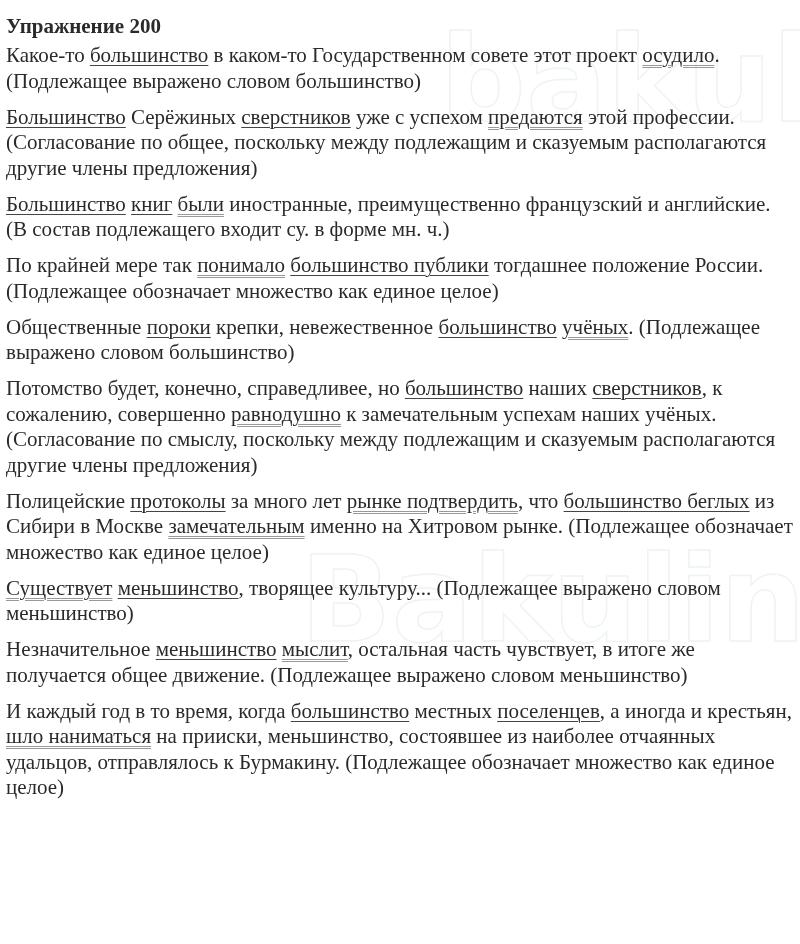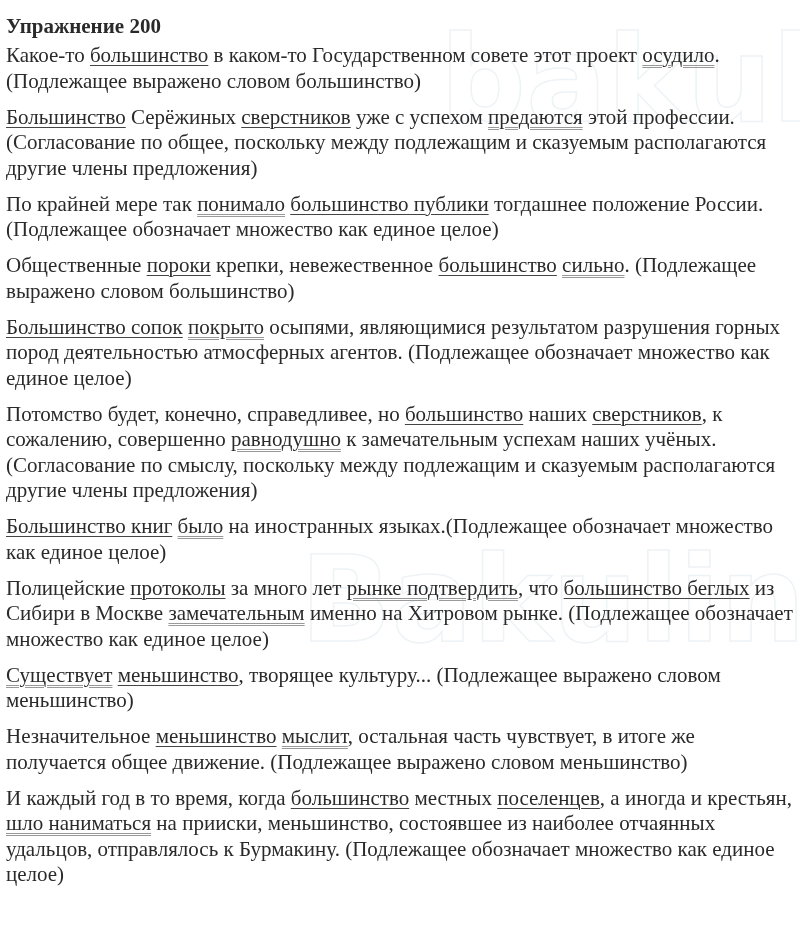--- a/index.html
+++ b/index.html
@@ -27,23 +27,22 @@
 <div class="watermark">
   <span style="left:440px;top:10px;">bakulin</span>
   <span style="left:300px;top:530px;">Bakulin</span>
 </div>
 
 <div class="page">
   <h1 class="title">Упражнение 200</h1>
   <div id="paras">
       <p class="para"><span>Какое-то </span><span class="subj">большинство</span><span> в каком-то Государственном совете этот проект </span><span class="pred">осудило</span><span>. (Подлежащее выражено словом большинство)</span></p>
       <p class="para"><span class="subj">Большинство</span><span> Серёжиных </span><span class="subj">сверстников</span><span> уже с успехом </span><span class="pred">предаются</span><span> этой профессии. (Согласование по общее, поскольку между подлежащим и сказуемым располагаются другие члены предложения)</span></p>
+      <p class="para"><span class="subj">Большинство</span><span> </span><span class="subj">книг</span><span> </span><span class="pred">были</span><span> иностранные, преимущественно французский и английские. (В состав подлежащего входит су. в форме мн. ч.)</span></p>
       <p class="para"><span>По крайней мере так </span><span class="pred">понимало</span><span> </span><span class="subj">большинство публики</span><span> тогдашнее положение России. (Подлежащее обозначает множество как единое целое)</span></p>
-      <p class="para"><span>Общественные </span><span class="subj">пороки</span><span> крепки, невежественное </span><span class="subj">большинство</span><span> </span><span class="pred">сильно</span><span>. (Подлежащее выражено словом большинство)</span></p>
-      <p class="para"><span class="subj">Большинство сопок</span><span> </span><span class="pred">покрыто</span><span> осыпями, являющимися результатом разрушения горных пород деятельностью атмосферных агентов. (Подлежащее обозначает множество как единое целое)</span></p>
+      <p class="para"><span>Общественные </span><span class="subj">пороки</span><span> крепки, невежественное </span><span class="subj">большинство</span><span> </span><span class="pred">учёных</span><span>. (Подлежащее выражено словом большинство)</span></p>
       <p class="para"><span>Потомство будет, конечно, справедливее, но </span><span class="subj">большинство</span><span> наших </span><span class="subj">сверстников</span><span>, к сожалению, совершенно </span><span class="pred">равнодушно</span><span> к замечательным успехам наших учёных. (Согласование по смыслу, поскольку между подлежащим и сказуемым располагаются другие члены предложения)</span></p>
-      <p class="para"><span class="subj">Большинство книг</span><span> </span><span class="pred">было</span><span> на иностранных языках.(Подлежащее обозначает множество как единое целое)</span></p>
       <p class="para"><span>Полицейские </span><span class="subj">протоколы</span><span> за много лет </span><span class="pred">рынке подтвердить</span><span>, что </span><span class="subj">большинство беглых</span><span> из Сибири в Москве </span><span class="pred">замечательным</span><span> именно на Хитровом рынке. (Подлежащее обозначает множество как единое целое)</span></p>
       <p class="para"><span class="pred">Существует</span><span> </span><span class="subj">меньшинство</span><span>, творящее культуру... (Подлежащее выражено словом меньшинство)</span></p>
       <p class="para"><span>Незначительное </span><span class="subj">меньшинство</span><span> </span><span class="pred">мыслит</span><span>, остальная часть чувствует, в итоге же получается общее движение. (Подлежащее выражено словом меньшинство)</span></p>
       <p class="para"><span>И каждый год в то время, когда </span><span class="subj">большинство</span><span> местных </span><span class="subj">поселенцев</span><span>, а иногда и крестьян, </span><span class="pred">шло наниматься</span><span> на прииски, меньшинство, состоявшее из наиболее отчаянных удальцов, отправлялось к Бурмакину. (Подлежащее обозначает множество как единое целое)</span></p>
     </div>
 </div>
 
 </body></html>

